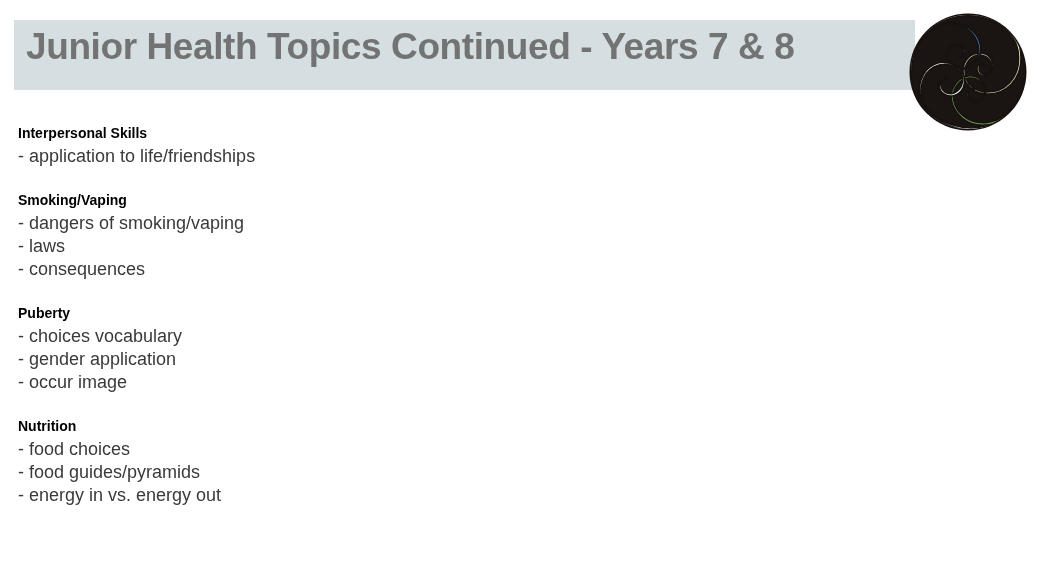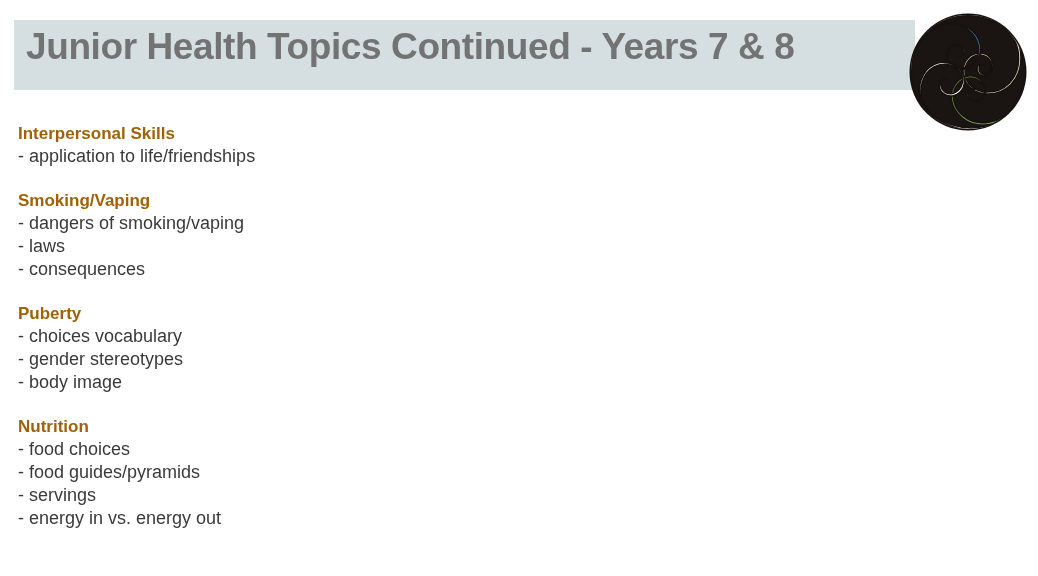--- a/index.html
+++ b/index.html
@@ -51,23 +51,23 @@
   
   #content {
     position: absolute;
     left: 18px;
     top: 122px;
     width: 900px;
   }
   .topic-block { margin: 0 0 21px 0; }
   .topic-block:last-child { margin-bottom: 11px; }
   .topic-heading {
-    font-size: 17px;
+    font-size: 14px;
     font-weight: bold;
-    color: #a16207;
+    color: #000000;
     line-height: 23px;
     white-space: nowrap;
   }
   .topic-item {
     font-size: 18px;
     font-weight: normal;
     color: #3a3a3a;
     line-height: 23px;
     white-space: nowrap;
   }
@@ -141,25 +141,24 @@
   <div class="topic-block">
     <div class="topic-heading">Smoking/Vaping</div>
     <div class="topic-item">- dangers of smoking/vaping</div>
     <div class="topic-item">- laws</div>
     <div class="topic-item">- consequences</div>
   </div>
 
   <div class="topic-block">
     <div class="topic-heading">Puberty</div>
     <div class="topic-item">- choices vocabulary</div>
-    <div class="topic-item">- gender stereotypes</div>
-    <div class="topic-item">- body image</div>
+    <div class="topic-item">- gender application</div>
+    <div class="topic-item">- occur image</div>
   </div>
 
   <div class="topic-block">
     <div class="topic-heading">Nutrition</div>
     <div class="topic-item">- food choices</div>
     <div class="topic-item">- food guides/pyramids</div>
-    <div class="topic-item">- servings</div>
     <div class="topic-item">- energy in vs. energy out</div>
   </div>
 
 </div>
 
 </body></html>

